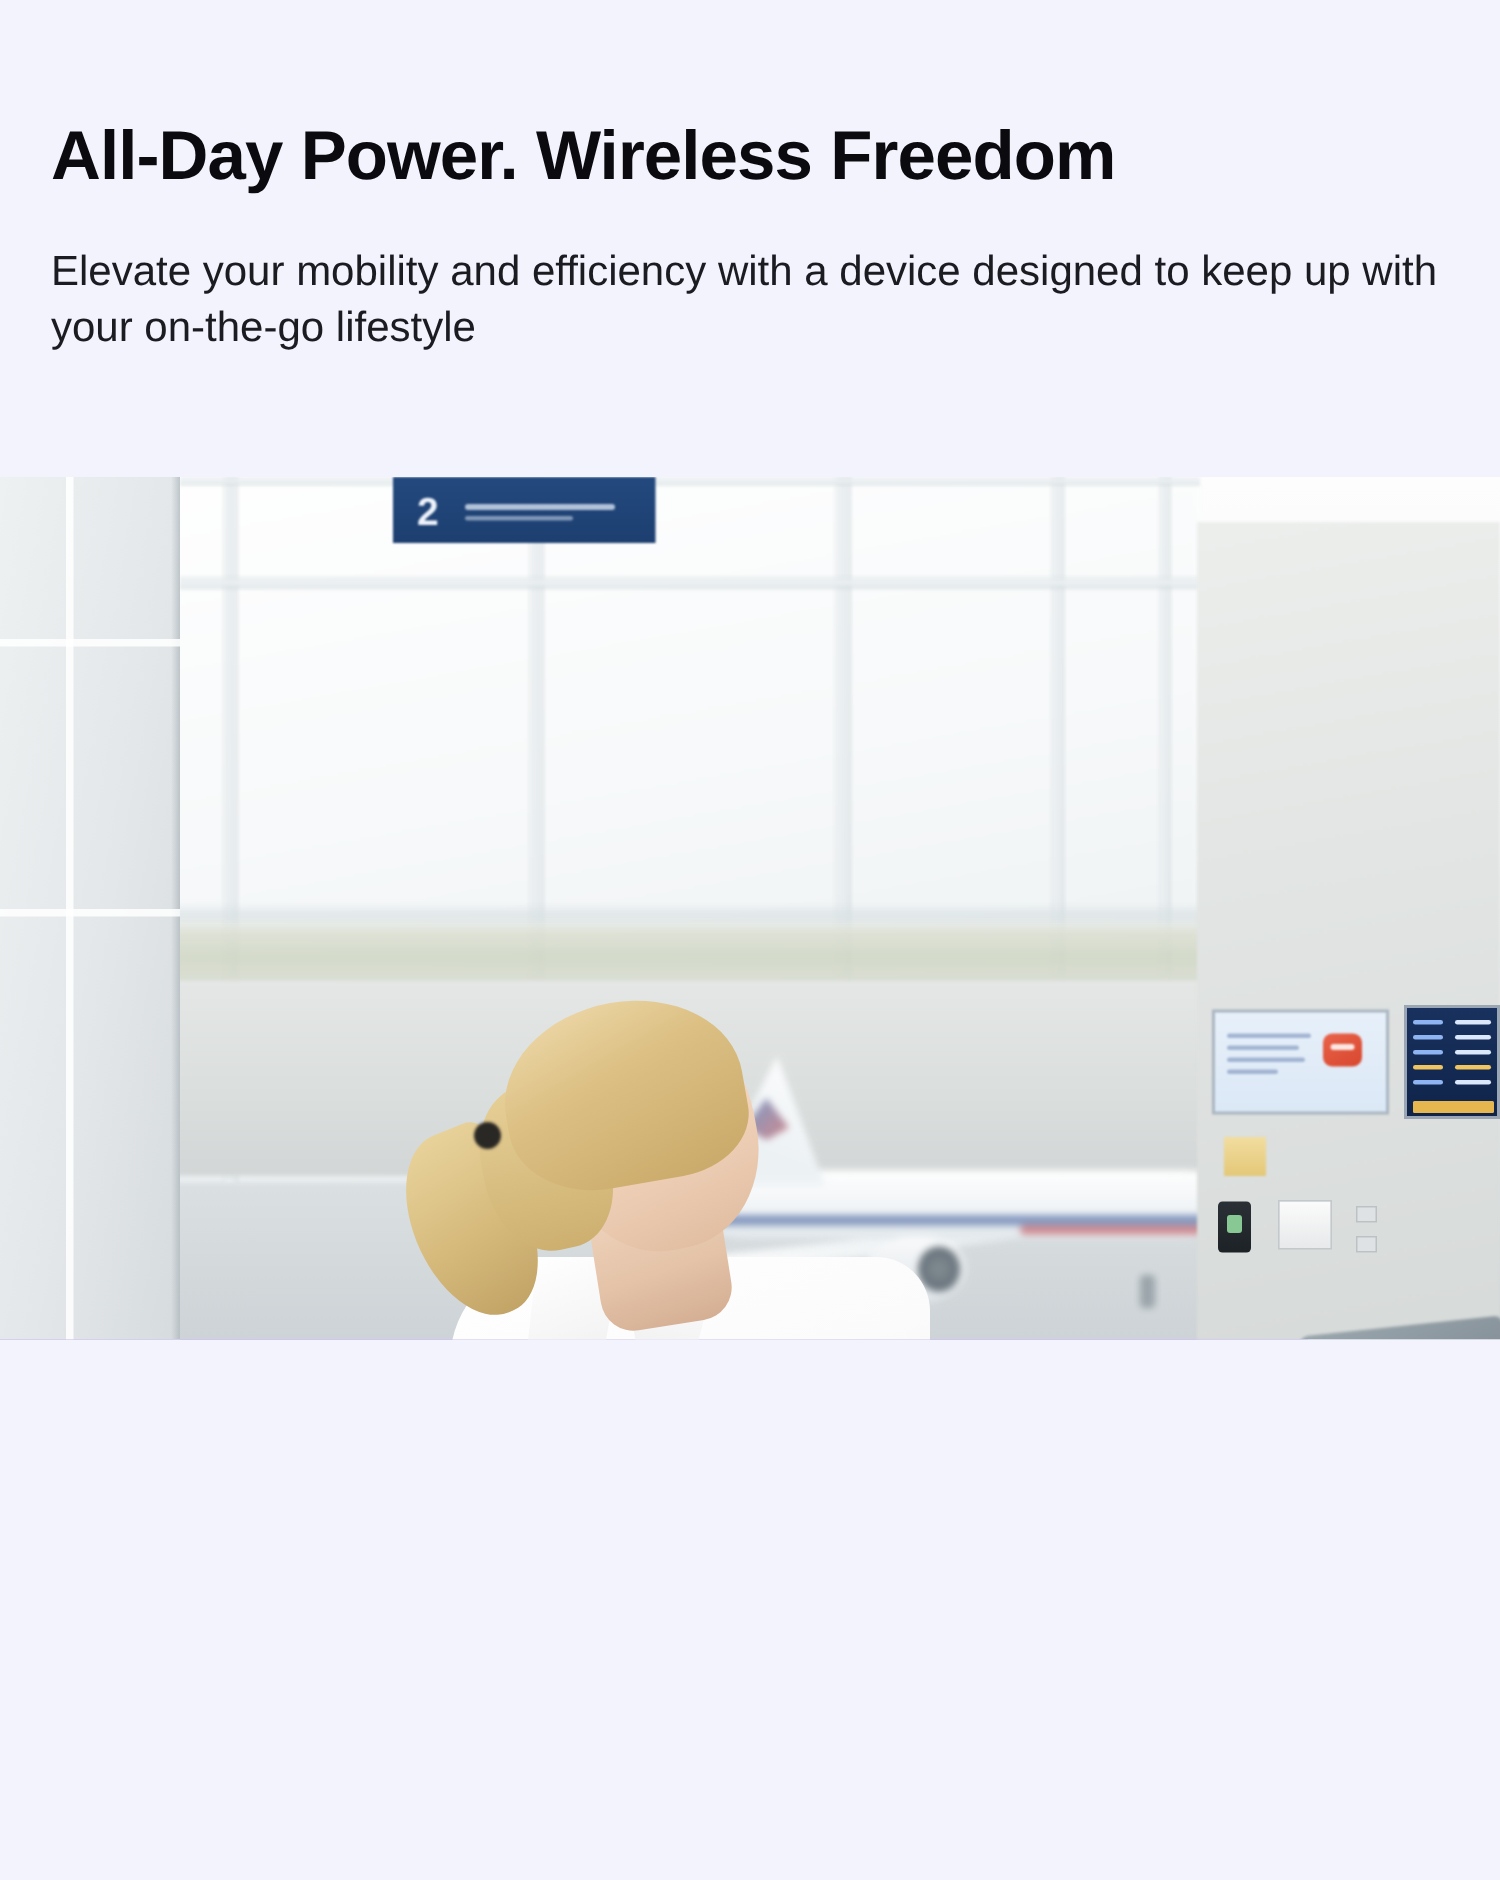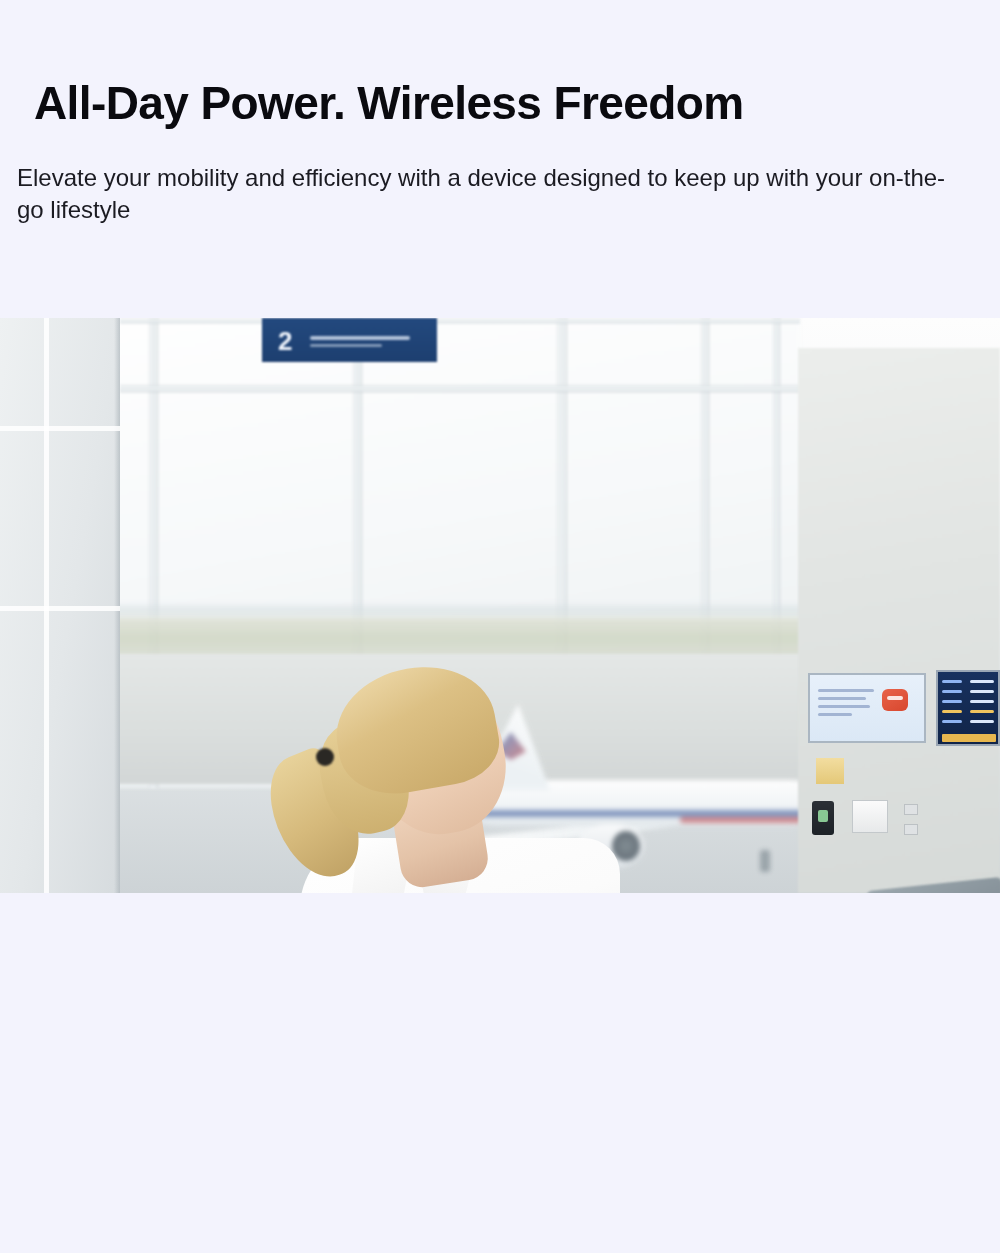--- a/index.html
+++ b/index.html
@@ -13,22 +13,22 @@
   .page { position:relative; width:872px; height:1253px; background:#6d28d9; }
 
   
   .hero { position:absolute; left:0; top:0; width:1000px; height:318px; background:#f3f3fd; }
   .hero-title {
     position:absolute; left:34px; top:79px;
     font-size:46px; font-weight:700; color:#0a0a0f;
     letter-spacing:-0.6px; line-height:1.05; white-space:nowrap;
   }
   .hero-sub {
-    position:absolute; left:17px; top:162px; width:930px;
-    font-size:24px; font-weight:400; color:#1b1b22;
+    position:absolute; left:34px; top:162px; width:930px;
+    font-size:28px; font-weight:400; color:#1b1b22;
     line-height:1.33;
   }
 
   
   .photo {
     position:absolute; left:0; top:318px; width:1000px; height:575px;
     overflow:hidden; background:#d8dde1;
   }
   .ph { position:absolute; }
 

